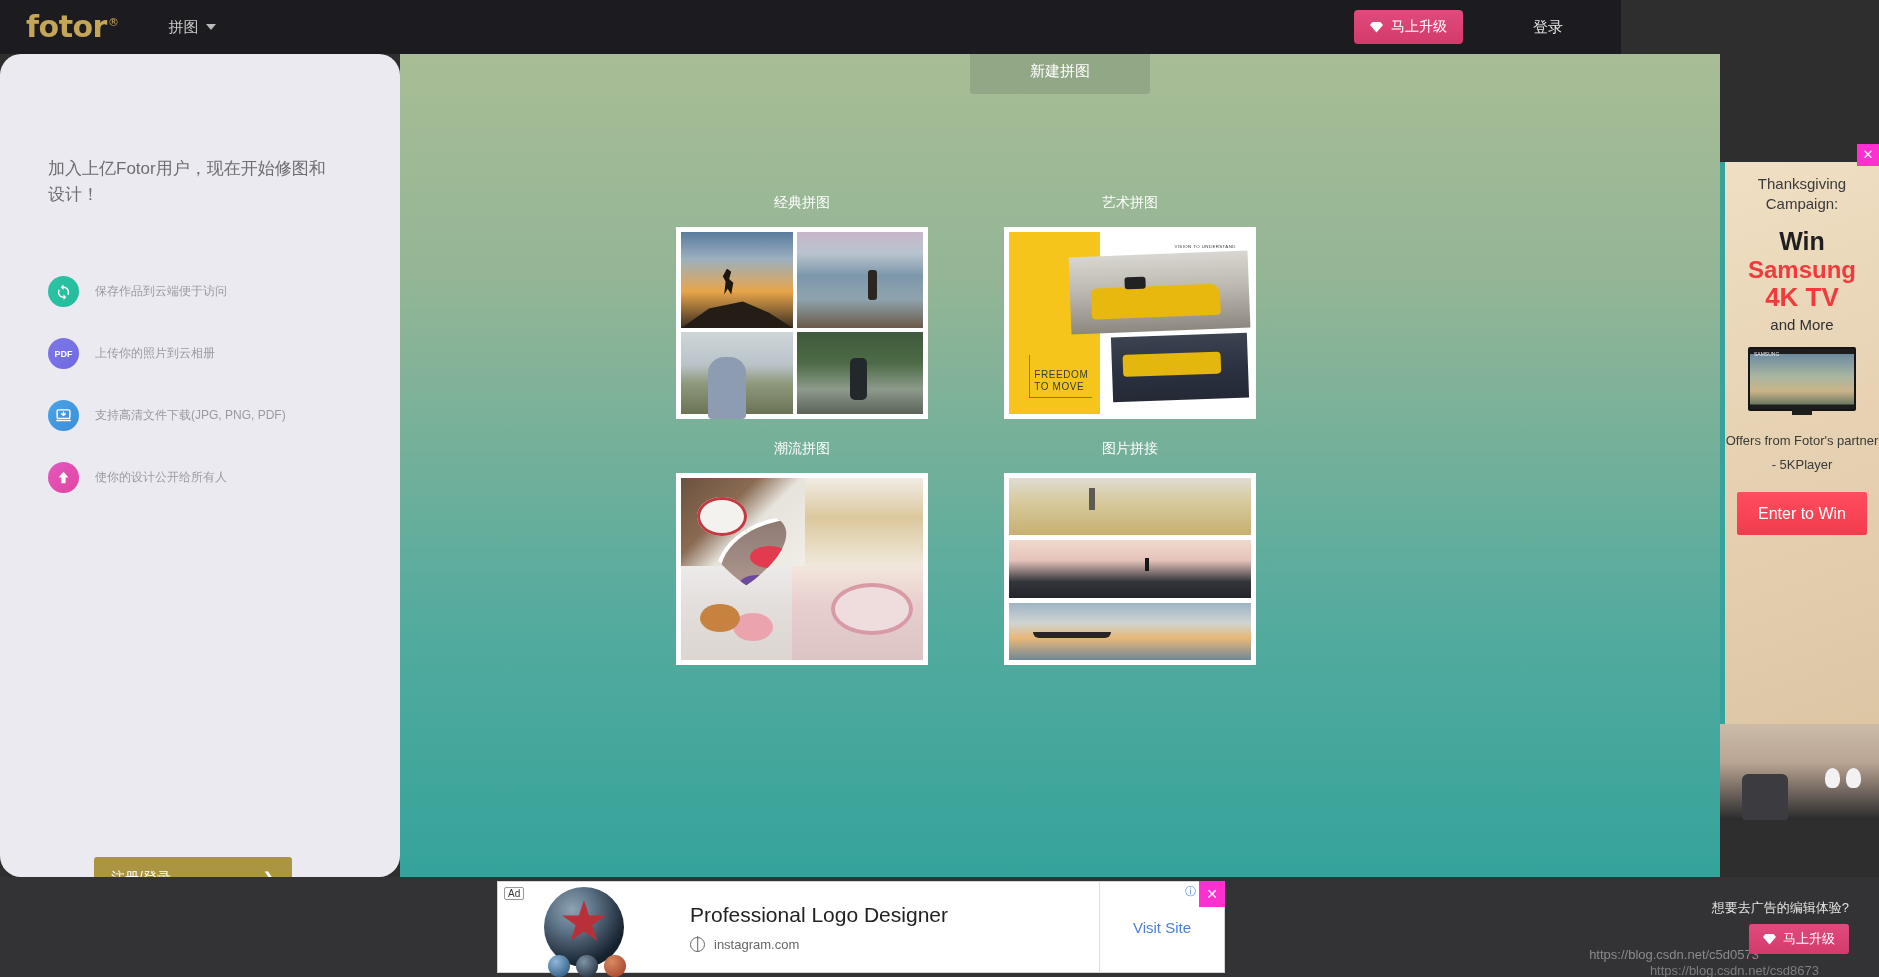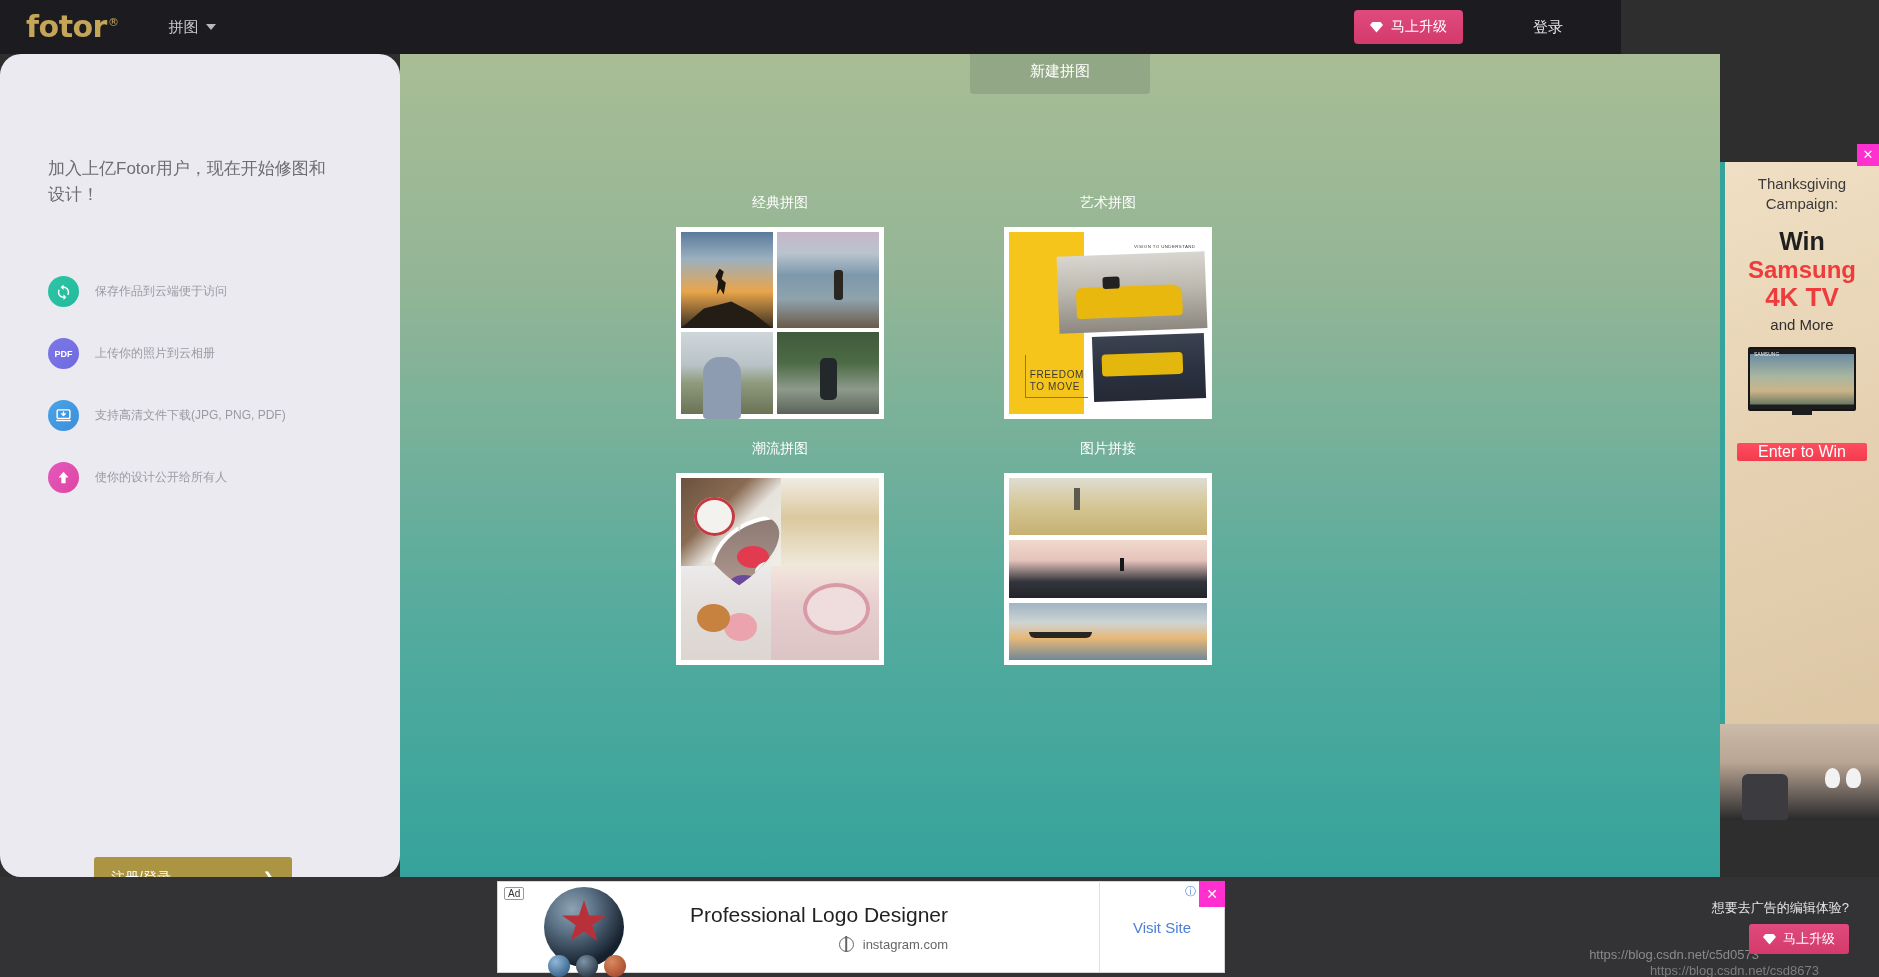--- a/index.html
+++ b/index.html
@@ -123,21 +123,21 @@
   .grid {
     position: absolute; left: 276px; top: 140px;
     width: 600px;
   }
   .cell { position: absolute; }
   .cell .c-title {
     text-align: center; color: #fff;
     font-size: 14px; margin-bottom: 15px;
   }
   .thumb {
-    width: 208px; height: 192px;
+    width: 252px; height: 192px;
     background: #fff; padding: 5px;
     display: grid; gap: 4px;
     overflow: hidden;
   }
   .cl-a { left: 0;   top: 0; }
   .cl-b { left: 328px; top: 0; }
   .cl-c { left: 0;   top: 246px; }
   .cl-d { left: 328px; top: 246px; }
 
   
@@ -239,21 +239,21 @@
   .ad-more { font-size: 15px; color: #2f2f2f; margin-top: 4px; }
   .ad-tvimg {
     width: 108px; height: 64px; margin-top: 14px;
     background: linear-gradient(to bottom,#1d1d1d 0%,#1d1d1d 8%,#6d8ba0 9%,#a8b6a0 45%,#cbb489 70%,#6c7a63 92%,#1d1d1d 93%);
     border: 2px solid #151515; border-radius: 2px; position: relative;
   }
   .ad-tvimg::after { content:""; position:absolute; left:40%; bottom:-6px; width:20%; height:6px; background:#1d1d1d; }
   .ad-samsung-lbl { position:absolute; left:4px; top:2px; font-size:5px; color:#eee; }
   .ad-offers { font-size: 13px; color: #3a3a3a; text-align: center; margin-top: 18px; line-height: 1.9; }
   .ad-enter {
-    margin-top: 32px; width: 130px; height: 18px;
+    margin-top: 14px; width: 130px; height: 43px;
     background: linear-gradient(to bottom,#ff4d5e,#f23c4e);
     border: none; border-radius: 2px; color: #fff;
     font-size: 16px; cursor: pointer;
   }
   .ad-bottomimg {
     position: absolute; right: 0; top: 724px;
     width: 159px; height: 96px;
     background: linear-gradient(to bottom,#cbbba8 0%,#b9a593 40%,#2a2a2c 100%);
     z-index: 30;
   }
@@ -294,21 +294,21 @@
     width: 46px; height: 44px; background: #b8303a;
     clip-path: polygon(50% 0%,61% 35%,98% 35%,68% 57%,79% 93%,50% 71%,21% 93%,32% 57%,2% 35%,39% 35%);
   }
   .ad-mini { position: absolute; left: 4px; bottom: -10px; display: flex; gap: 6px; }
   .ad-mini i { width: 22px; height: 22px; border-radius: 50%; display: block; }
   .ad-mini i:nth-child(1) { background: radial-gradient(circle at 35% 30%, #8fb7d8, #1f4a72); }
   .ad-mini i:nth-child(2) { background: radial-gradient(circle at 35% 30%, #7d93a6, #16212e); }
   .ad-mini i:nth-child(3) { background: radial-gradient(circle at 35% 30%, #d98a60, #9c3a22); }
   .ad-text { margin-left: 66px; }
   .ad-title { font-size: 21px; color: #222; }
-  .ad-url { display: flex; align-items: center; gap: 9px; margin-top: 10px; font-size: 13px; color: #666; justify-content: flex-end; }
+  .ad-url { display: flex; align-items: center; gap: 9px; margin-top: 10px; font-size: 13px; color: #666; }
   .globe {
     width: 15px; height: 15px; border-radius: 50%;
     border: 1.6px solid #666; position: relative; flex: 0 0 15px;
   }
   .globe::after { content:""; position:absolute; left:50%; top:-1.6px; bottom:-1.6px; width:1.6px; background:#666; transform:translateX(-50%); }
   .ad-divider { margin-left: auto; width: 1px; height: 92px; background: #e0e0e0; }
   .ad-visit {
     width: 124px; text-align: center;
     font-size: 15px; color: #4a7fd4; cursor: pointer;
   }
@@ -485,20 +485,21 @@
   <div class="ad-right">
     <button class="ad-close">✕</button>
     <div class="ad-l1">Thanksgiving Campaign:</div>
     <div class="ad-win">Win</div>
     <div class="ad-brand">Samsung</div>
     <div class="ad-tv">4K TV</div>
     <div class="ad-more">and More</div>
     <div class="ad-tvimg">
       <span class="ad-samsung-lbl">SAMSUNG</span>
     </div>
+    <div class="ad-offers">Offers from Fotor's partner - 5KPlayer</div>
     <button class="ad-enter">Enter to Win</button>
   </div>
   <div class="ad-bottomimg">
     <span class="ad-speaker"></span>
     <span class="ad-buds"></span>
   </div>
 
   <div class="bottombar"></div>
 
   <div class="ad-banner">

